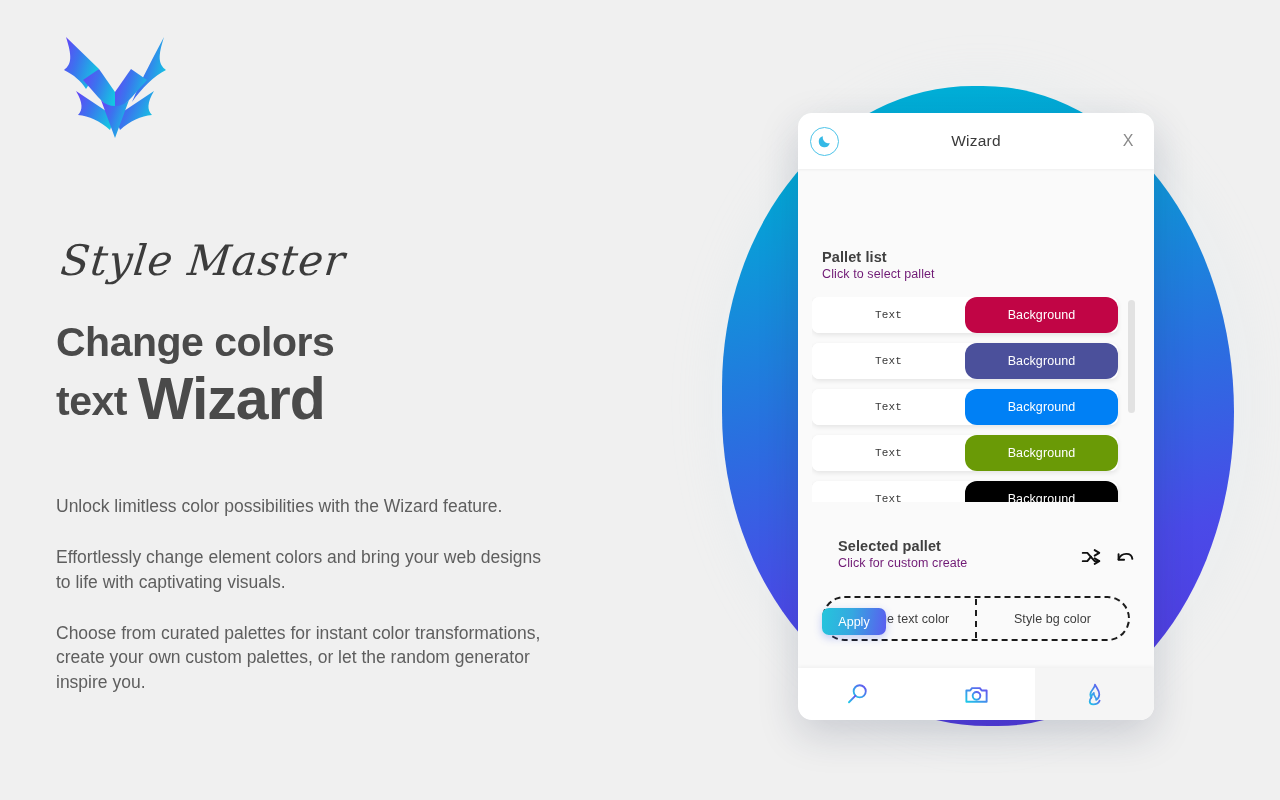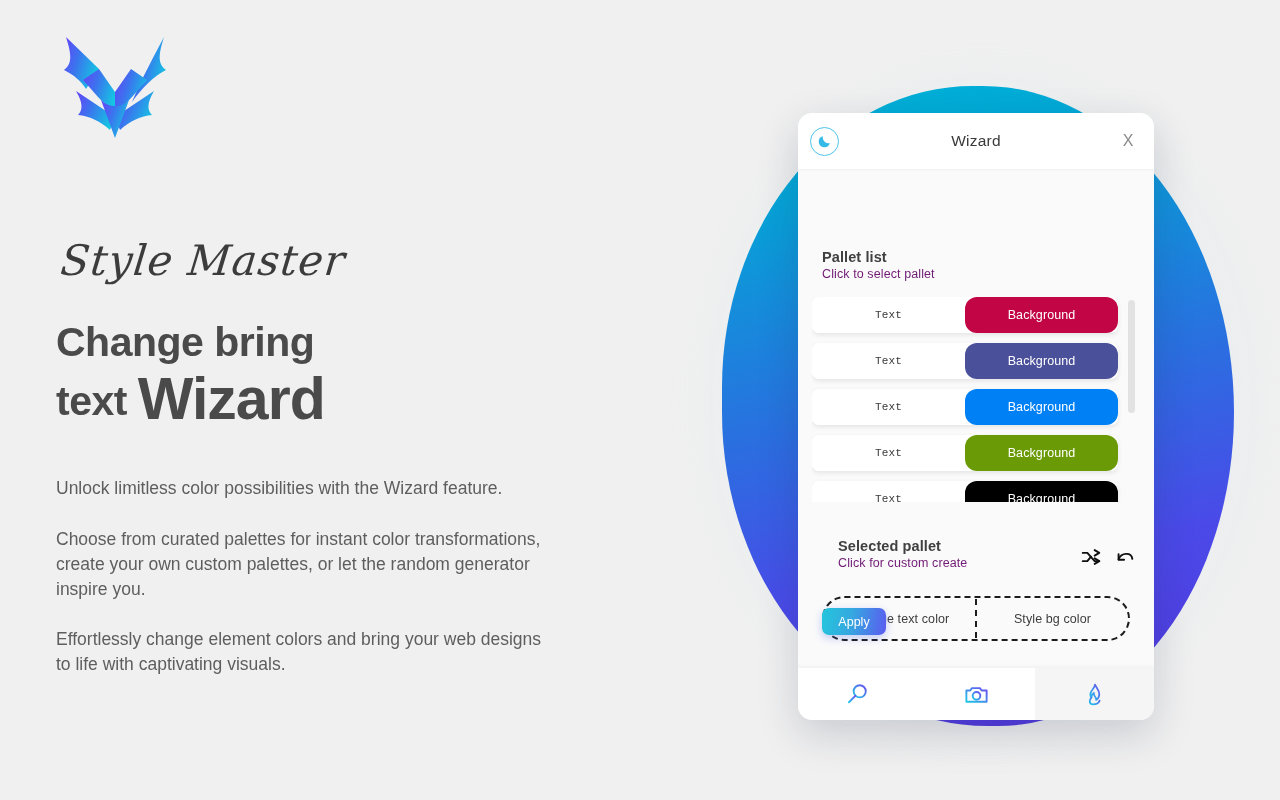--- a/index.html
+++ b/index.html
@@ -74,21 +74,21 @@
   }
 
   .para {
     margin-top: 26px;
     font-size: 17.5px;
     line-height: 1.42;
     color: #5e5e5e;
     font-weight: 400;
     max-width: 500px;
   }
-  #para-1 { margin-top: 44px; }
+  #para-1 { margin-top: 62px; }
 
   
   #blob-glow {
     position: absolute;
     left: 686px;
     top: 48px;
     width: 592px;
     height: 712px;
     border-radius: 50% 50% 48% 52% / 52% 48% 50% 50%;
     background: radial-gradient(closest-side, rgba(140,200,220,0.55), rgba(200,225,235,0.20) 70%, rgba(240,240,240,0) 100%);
@@ -338,28 +338,28 @@
       <path d="M26 69 C33 81 33 88 28 93 C39 94 50 99 60 108 L65 95 Z"></path>
       <path d="M104 69 C97 81 97 88 102 93 C91 94 80 99 70 108 L65 95 Z"></path>
       <path d="M51 78 L65 116 L79 78 C72 86 58 86 51 78 Z"></path>
     </g>
   </svg>
 </div>
 
 <div id="copy">
   <div id="script-title">Style Master</div>
   <h1 id="headline">
-    <span class="line1">Change bring</span>
+    <span class="line1">Change colors</span>
     <span class="line2">
       <span class="with">text </span><span class="wizard">Wizard</span>
     </span>
   </h1>
   <p class="para" id="para-1">Unlock limitless color possibilities with the Wizard feature.</p>
+  <p class="para" id="para-3">Effortlessly change element colors and bring your web designs to life with captivating visuals.</p>
   <p class="para" id="para-2">Choose from curated palettes for instant color transformations, create your own custom palettes, or let the random generator inspire you.</p>
-  <p class="para" id="para-3">Effortlessly change element colors and bring your web designs to life with captivating visuals.</p>
 </div>
 
 <div id="blob-glow"></div>
 <div id="blob"></div>
 
 <div id="panel">
 
   <div id="panel-header">
     <div id="moon-btn">
       <svg width="15" height="15" viewBox="0 0 24 24" aria-hidden="true">

